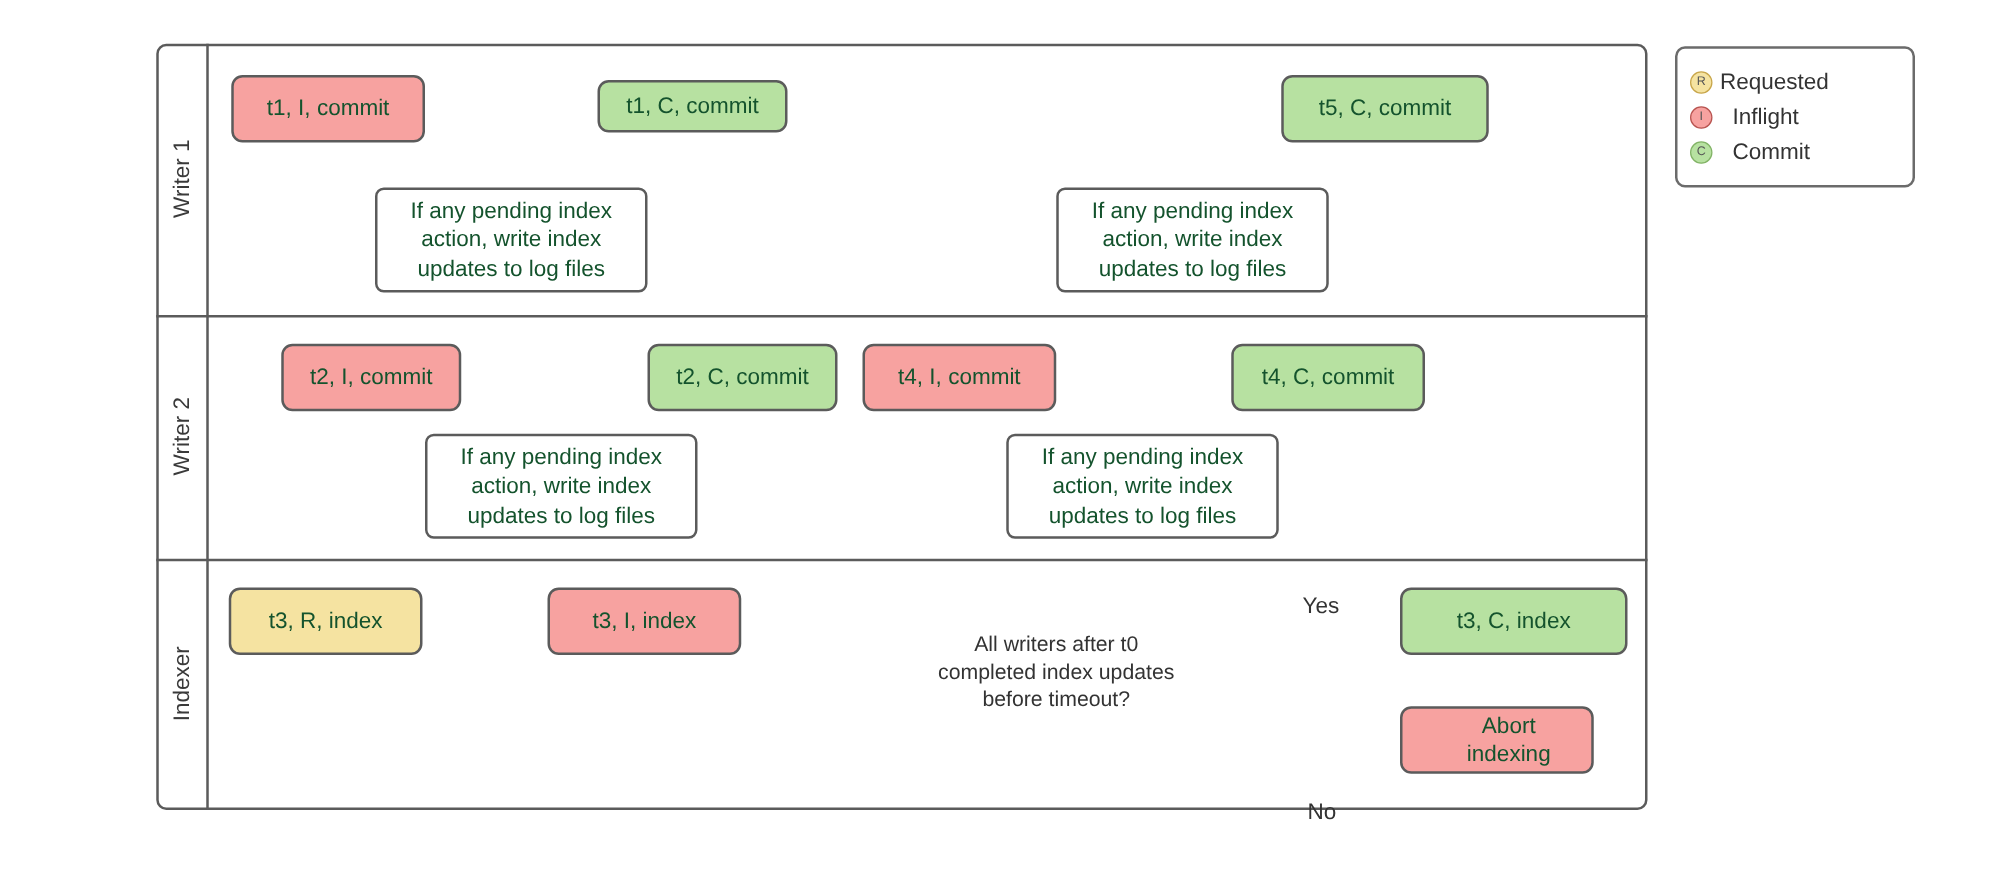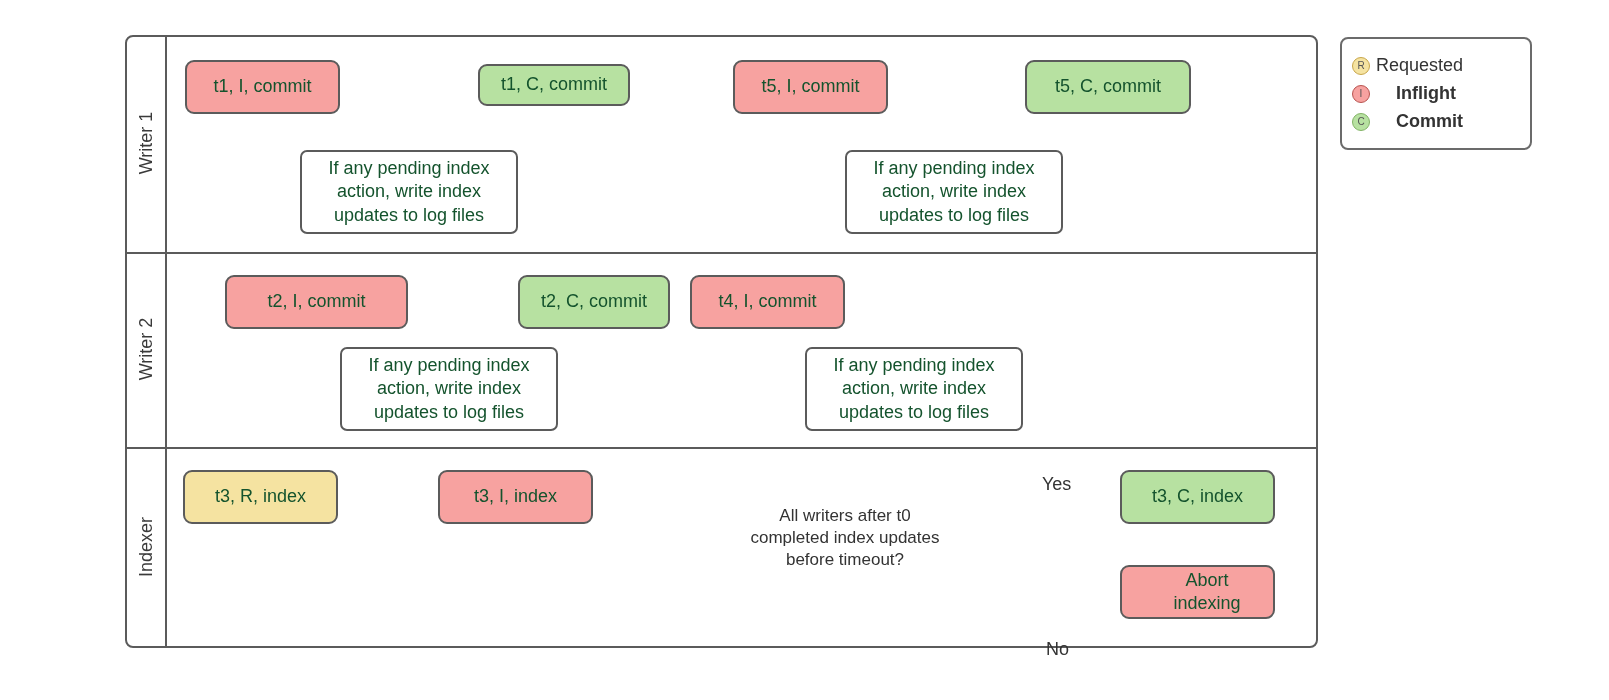--- a/index.html
+++ b/index.html
@@ -46,21 +46,21 @@
   }
   .legend-row { display:flex; align-items:center; gap:6px; font-size:18px; color:#333333; }
   .legend-dot {
     width:18px; height:18px; border-radius:50%; box-sizing:border-box;
     display:flex; align-items:center; justify-content:center;
     font-size:10px; color:#555; flex:0 0 auto;
   }
   .dot-r { background:#f5e3a1; border:1.5px solid #c8a64a; }
   .dot-i { background:#f7a2a0; border:1.5px solid #b85450; }
   .dot-c { background:#b7e1a1; border:1.5px solid #82b366; }
-  .lbl-indent { margin-left:20px;font-weight:bold; }
+  .lbl-indent { margin-left:10px; }
   svg.layer { position:absolute; left:0; top:0; pointer-events:none; }
 </style>
 </head>
 <body>
 
 <div id="canvas">
 
   <svg class="layer" width="1609" height="700">
     <defs>
       <marker id="arrow" viewBox="0 0 10 10" refX="9" refY="5" markerWidth="7.5" markerHeight="7.5" orient="auto-start-reverse">
@@ -113,34 +113,34 @@
   <div class="lane-divider" style="top:252px;"></div>
   <div class="lane-divider" style="top:447px;"></div>
 
   <div class="lane-label" style="left:146px; top:143px;">Writer 1</div>
   <div class="lane-label" style="left:146px; top:349px;">Writer 2</div>
   <div class="lane-label" style="left:146px; top:547px;">Indexer</div>
 
   <div class="node red" style="left:185px; top:60px; width:155px; height:54px;">t1, I, commit</div>
   <div class="node green" style="left:478px; top:64px; width:152px; height:42px;">t1, C, commit</div>
   <div class="node white" style="left:300px; top:150px; width:218px; height:84px;">If any pending index action, write index updates to log files</div>
-  <div class="node red" style="left:733px; top:60px; width:155px; height:54px;">t5, I, commit</div>
   <div class="node green" style="left:1025px; top:60px; width:166px; height:54px;">t5, C, commit</div>
   <div class="node white" style="left:845px; top:150px; width:218px; height:84px;">If any pending index action, write index updates to log files</div>
 
-  <div class="node red" style="left:225px; top:275px; width:183px; height:54px;">t2, I, commit</div>
+  <div class="node red" style="left:225px; top:275px; width:144px; height:54px;">t2, I, commit</div>
   <div class="node green" style="left:518px; top:275px; width:152px; height:54px;">t2, C, commit</div>
   <div class="node white" style="left:340px; top:347px; width:218px; height:84px;">If any pending index action, write index updates to log files</div>
   <div class="node red" style="left:690px; top:275px; width:155px; height:54px;">t4, I, commit</div>
+  <div class="node green" style="left:985px; top:275px; width:155px; height:54px;">t4, C, commit</div>
   <div class="node white" style="left:805px; top:347px; width:218px; height:84px;">If any pending index action, write index updates to log files</div>
 
   <div class="node yellow" style="left:183px; top:470px; width:155px; height:54px;">t3, R, index</div>
   <div class="node red" style="left:438px; top:470px; width:155px; height:54px;">t3, I, index</div>
   <div class="diamond-text">All writers after t0 completed index updates before timeout?</div>
-  <div class="node green" style="left:1120px; top:470px; width:155px; height:54px;">t3, C, index</div>
+  <div class="node green" style="left:1120px; top:470px; width:182px; height:54px;">t3, C, index</div>
   <div class="node red" style="left:1120px; top:565px; width:155px; height:54px;padding-left:29px;">Abort indexing</div>
 
   <div class="edge-label" style="left:1042px; top:474px;">Yes</div>
   <div class="edge-label" style="left:1046px; top:595px;margin-top:44px;">No</div>
 
   <div class="legend">
     <div class="legend-row">
       <span class="legend-dot dot-r">R</span>
       <span>Requested</span>
     </div>

